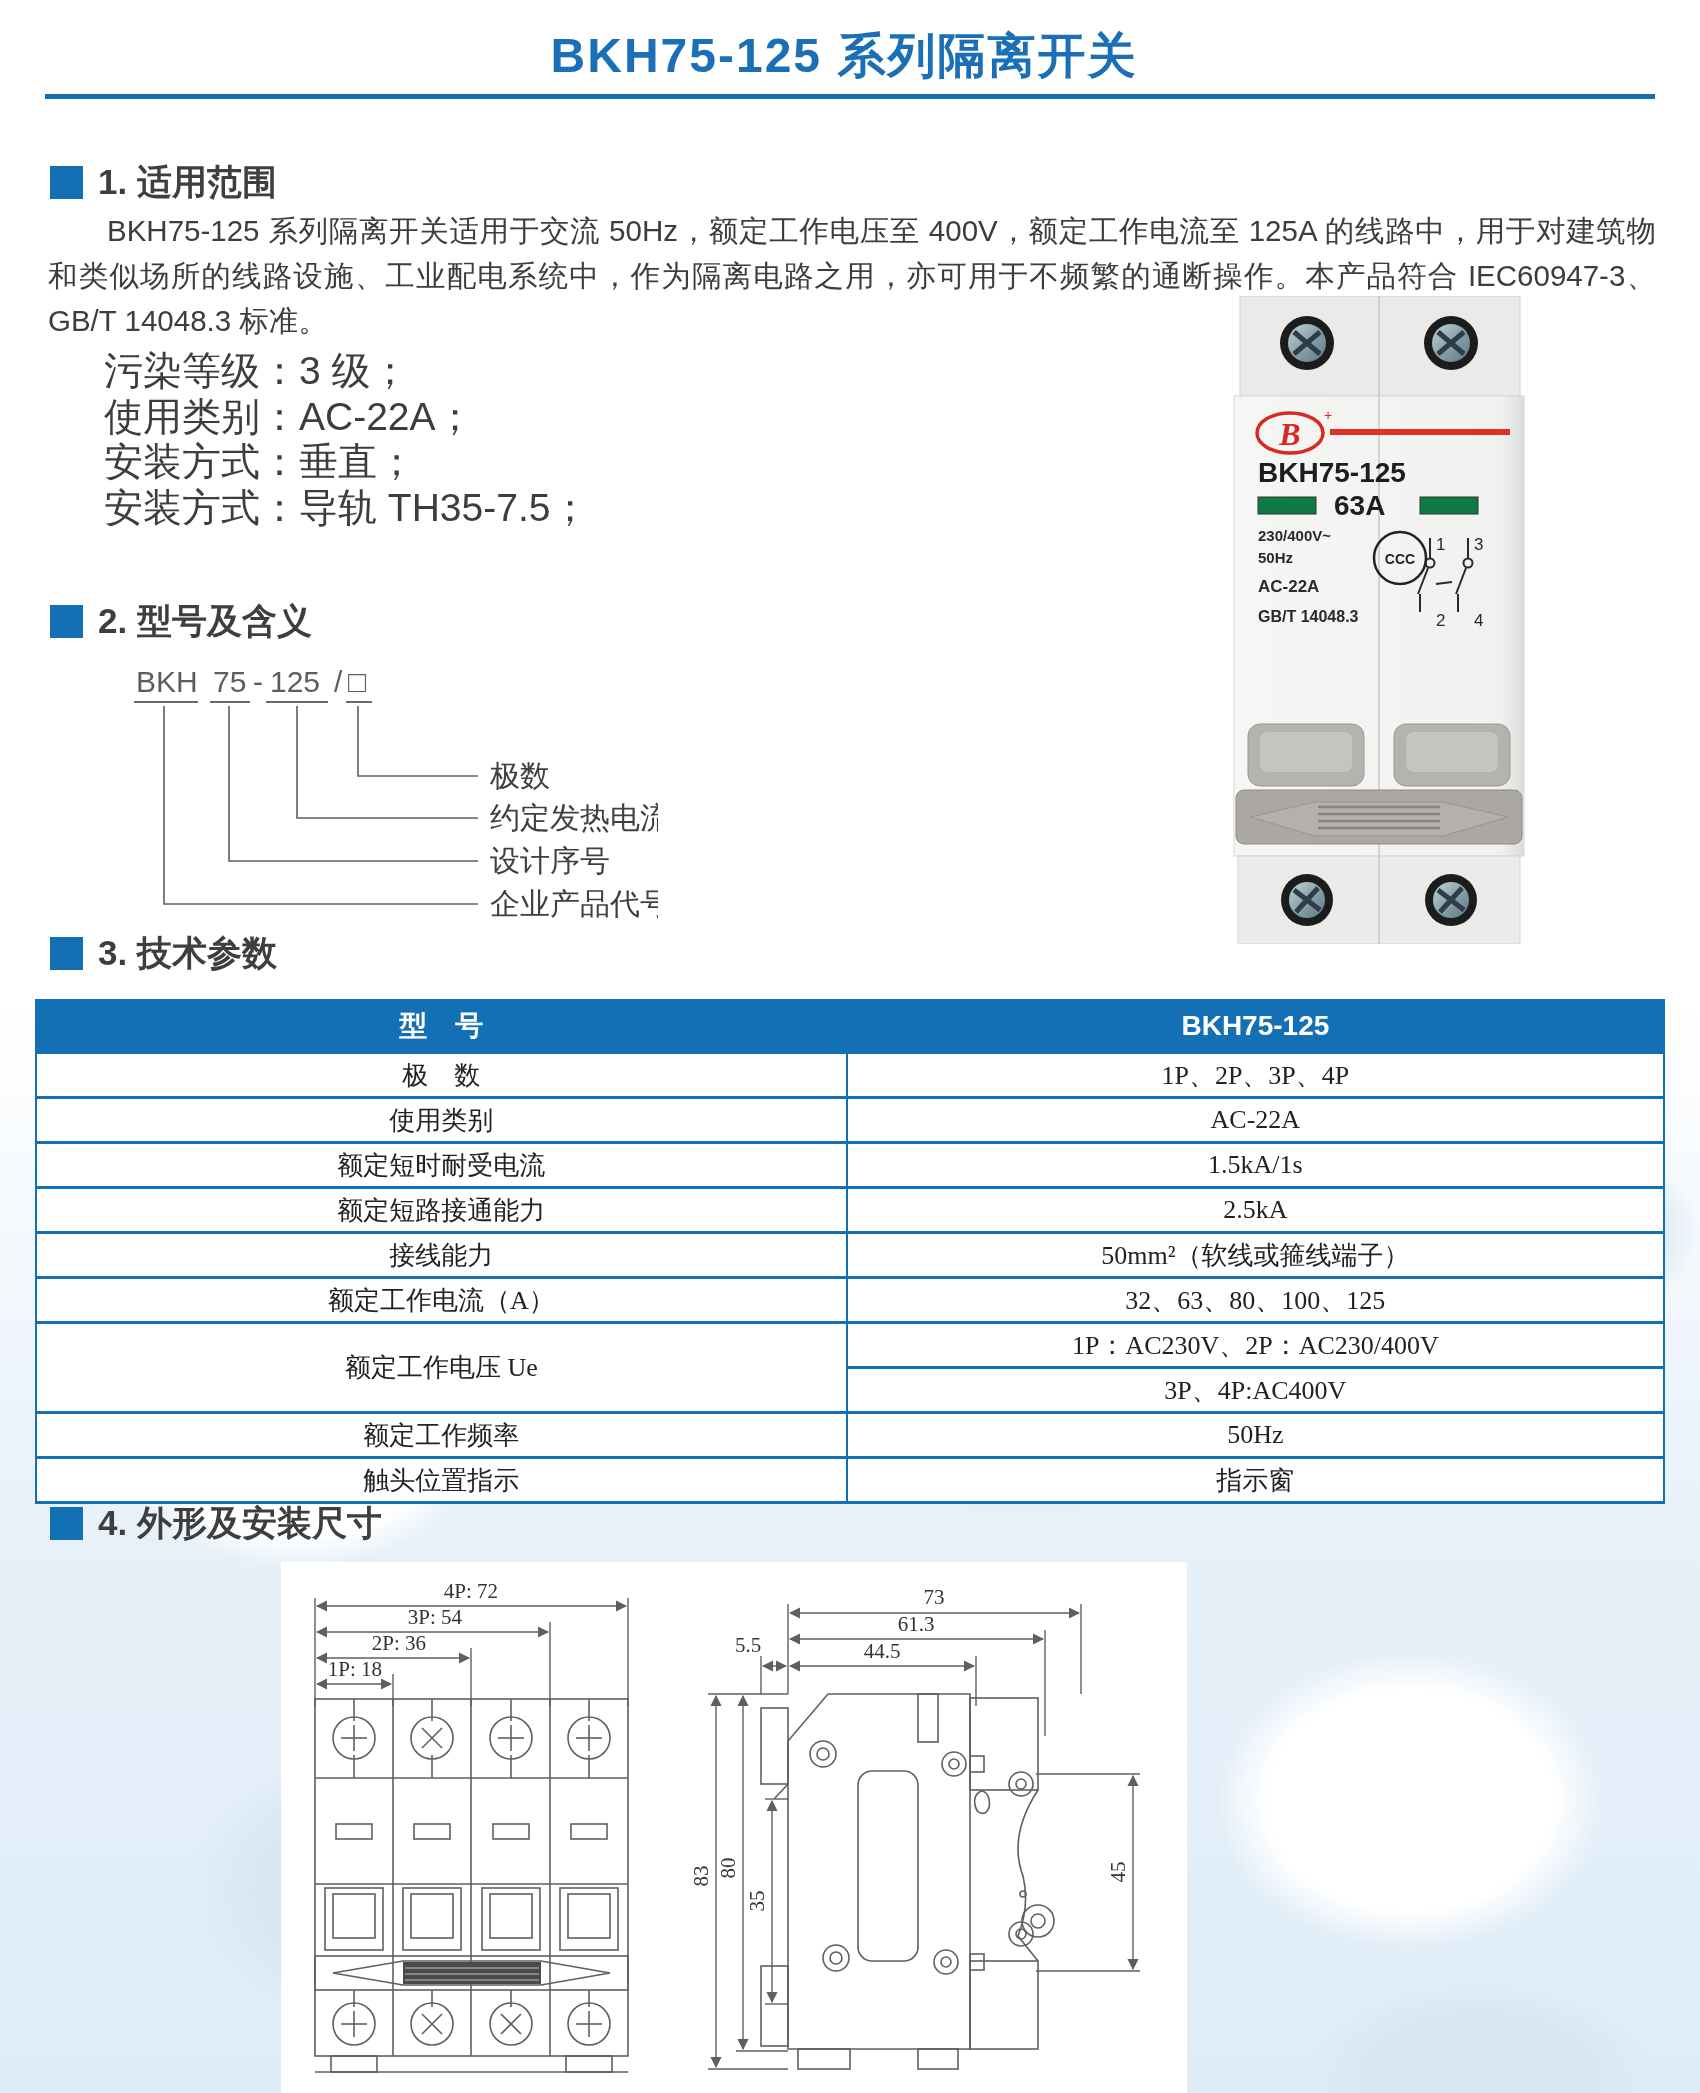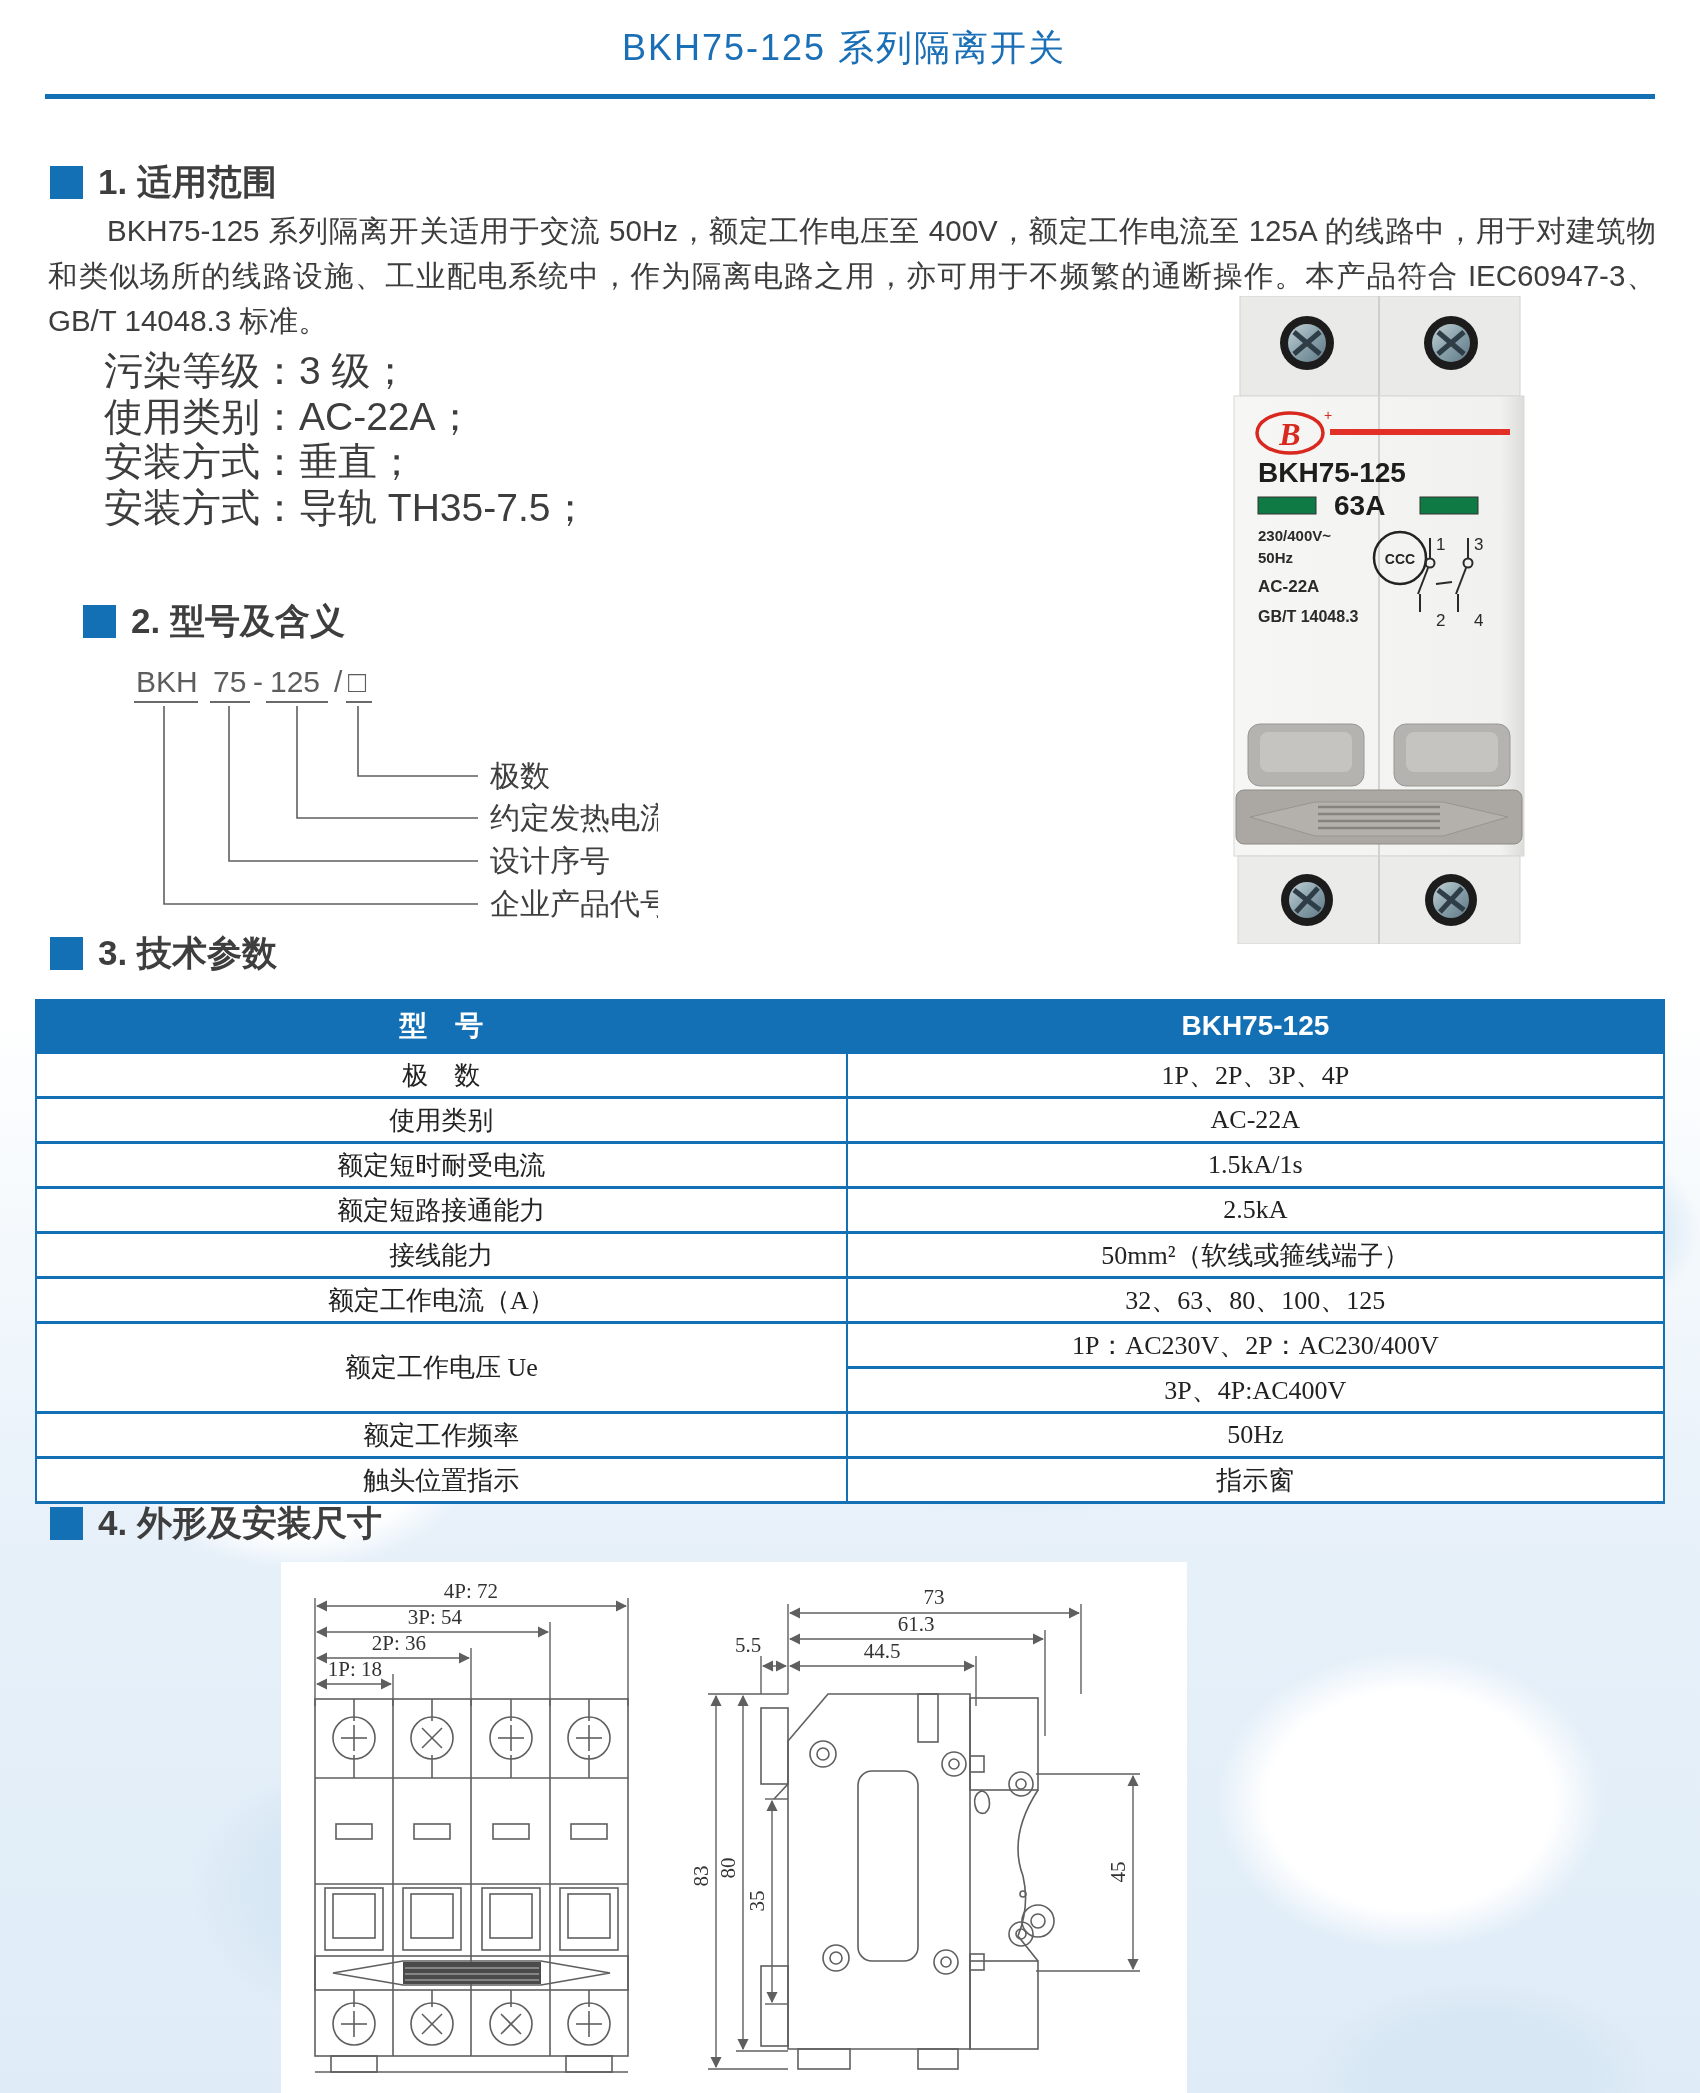--- a/index.html
+++ b/index.html
@@ -6,21 +6,21 @@
   #page{
     position:relative;width:1700px;height:2093px;margin:0 auto;overflow:hidden;
     background:linear-gradient(180deg,#ffffff 0%,#ffffff 48%,#f3f8fc 60%,#e6f0f9 75%,#dfecf7 100%);
     font-family:"Liberation Sans",sans-serif;color:#3d3d3d;
   }
   .wm{position:absolute;border-radius:50%;pointer-events:none;}
   .wm.white{background:radial-gradient(closest-side,#ffffff 0%,#ffffff 55%,rgba(255,255,255,0) 75%);}
   .wm.blue{background:radial-gradient(closest-side,#d7e7f4 0%,#d7e7f4 50%,rgba(215,231,244,0) 75%);}
   .doc-title{
     position:absolute;top:24px;left:0;right:12px;text-align:center;
-    font-size:36px;font-weight:400;letter-spacing:2px;color:#1a6fb6;
+    font-size:48px;font-weight:700;letter-spacing:2px;color:#1a6fb6;
   }
   .title-rule{position:absolute;top:94px;left:45px;width:1610px;height:5px;background:#1470b4;}
   .sec-head{position:absolute;display:flex;align-items:center;height:40px;}
   .sec-square{width:33px;height:33px;background:#1470b4;flex:0 0 auto;}
   .sec-label{margin-left:15px;font-size:35px;font-weight:bold;color:#3e3e3e;white-space:nowrap;}
   .para{
     position:absolute;top:208px;left:48px;width:1608px;
     font-size:29.5px;line-height:45px;text-align:justify;text-indent:2em;color:#3d3d3d;
   }
   .bullets{position:absolute;top:348px;left:104px;font-size:39px;line-height:45.5px;color:#3d3d3d;}
@@ -66,21 +66,21 @@
     <div class="sec-label">1. 适用范围</div>
   </div>
   <div class="para">BKH75-125 系列隔离开关适用于交流 50Hz，额定工作电压至 400V，额定工作电流至 125A 的线路中，用于对建筑物和类似场所的线路设施、工业配电系统中，作为隔离电路之用，亦可用于不频繁的通断操作。本产品符合 IEC60947-3、GB/T 14048.3 标准。</div>
   <div class="bullets">
     <div>污染等级：3 级；</div>
     <div>使用类别：AC-22A；</div>
     <div>安装方式：垂直；</div>
     <div>安装方式：导轨 TH35-7.5；</div>
   </div>
 
-  <div class="sec-head" style="top:601px;left:50px;margin-left:33px;">
+  <div class="sec-head" style="top:601px;left:50px;">
     <div class="sec-square"></div>
     <div class="sec-label">2. 型号及含义</div>
   </div>
 
   <svg class="diagram-svg" width="560" height="300" viewBox="0 0 560 300">
     <g font-size="30" fill="#5d5d5d" font-family="Liberation Sans, sans-serif">
       <text x="38" y="34">BKH</text>
       <text x="115" y="34">75</text>
       <text x="155" y="34">-</text>
       <text x="172" y="34">125</text>

